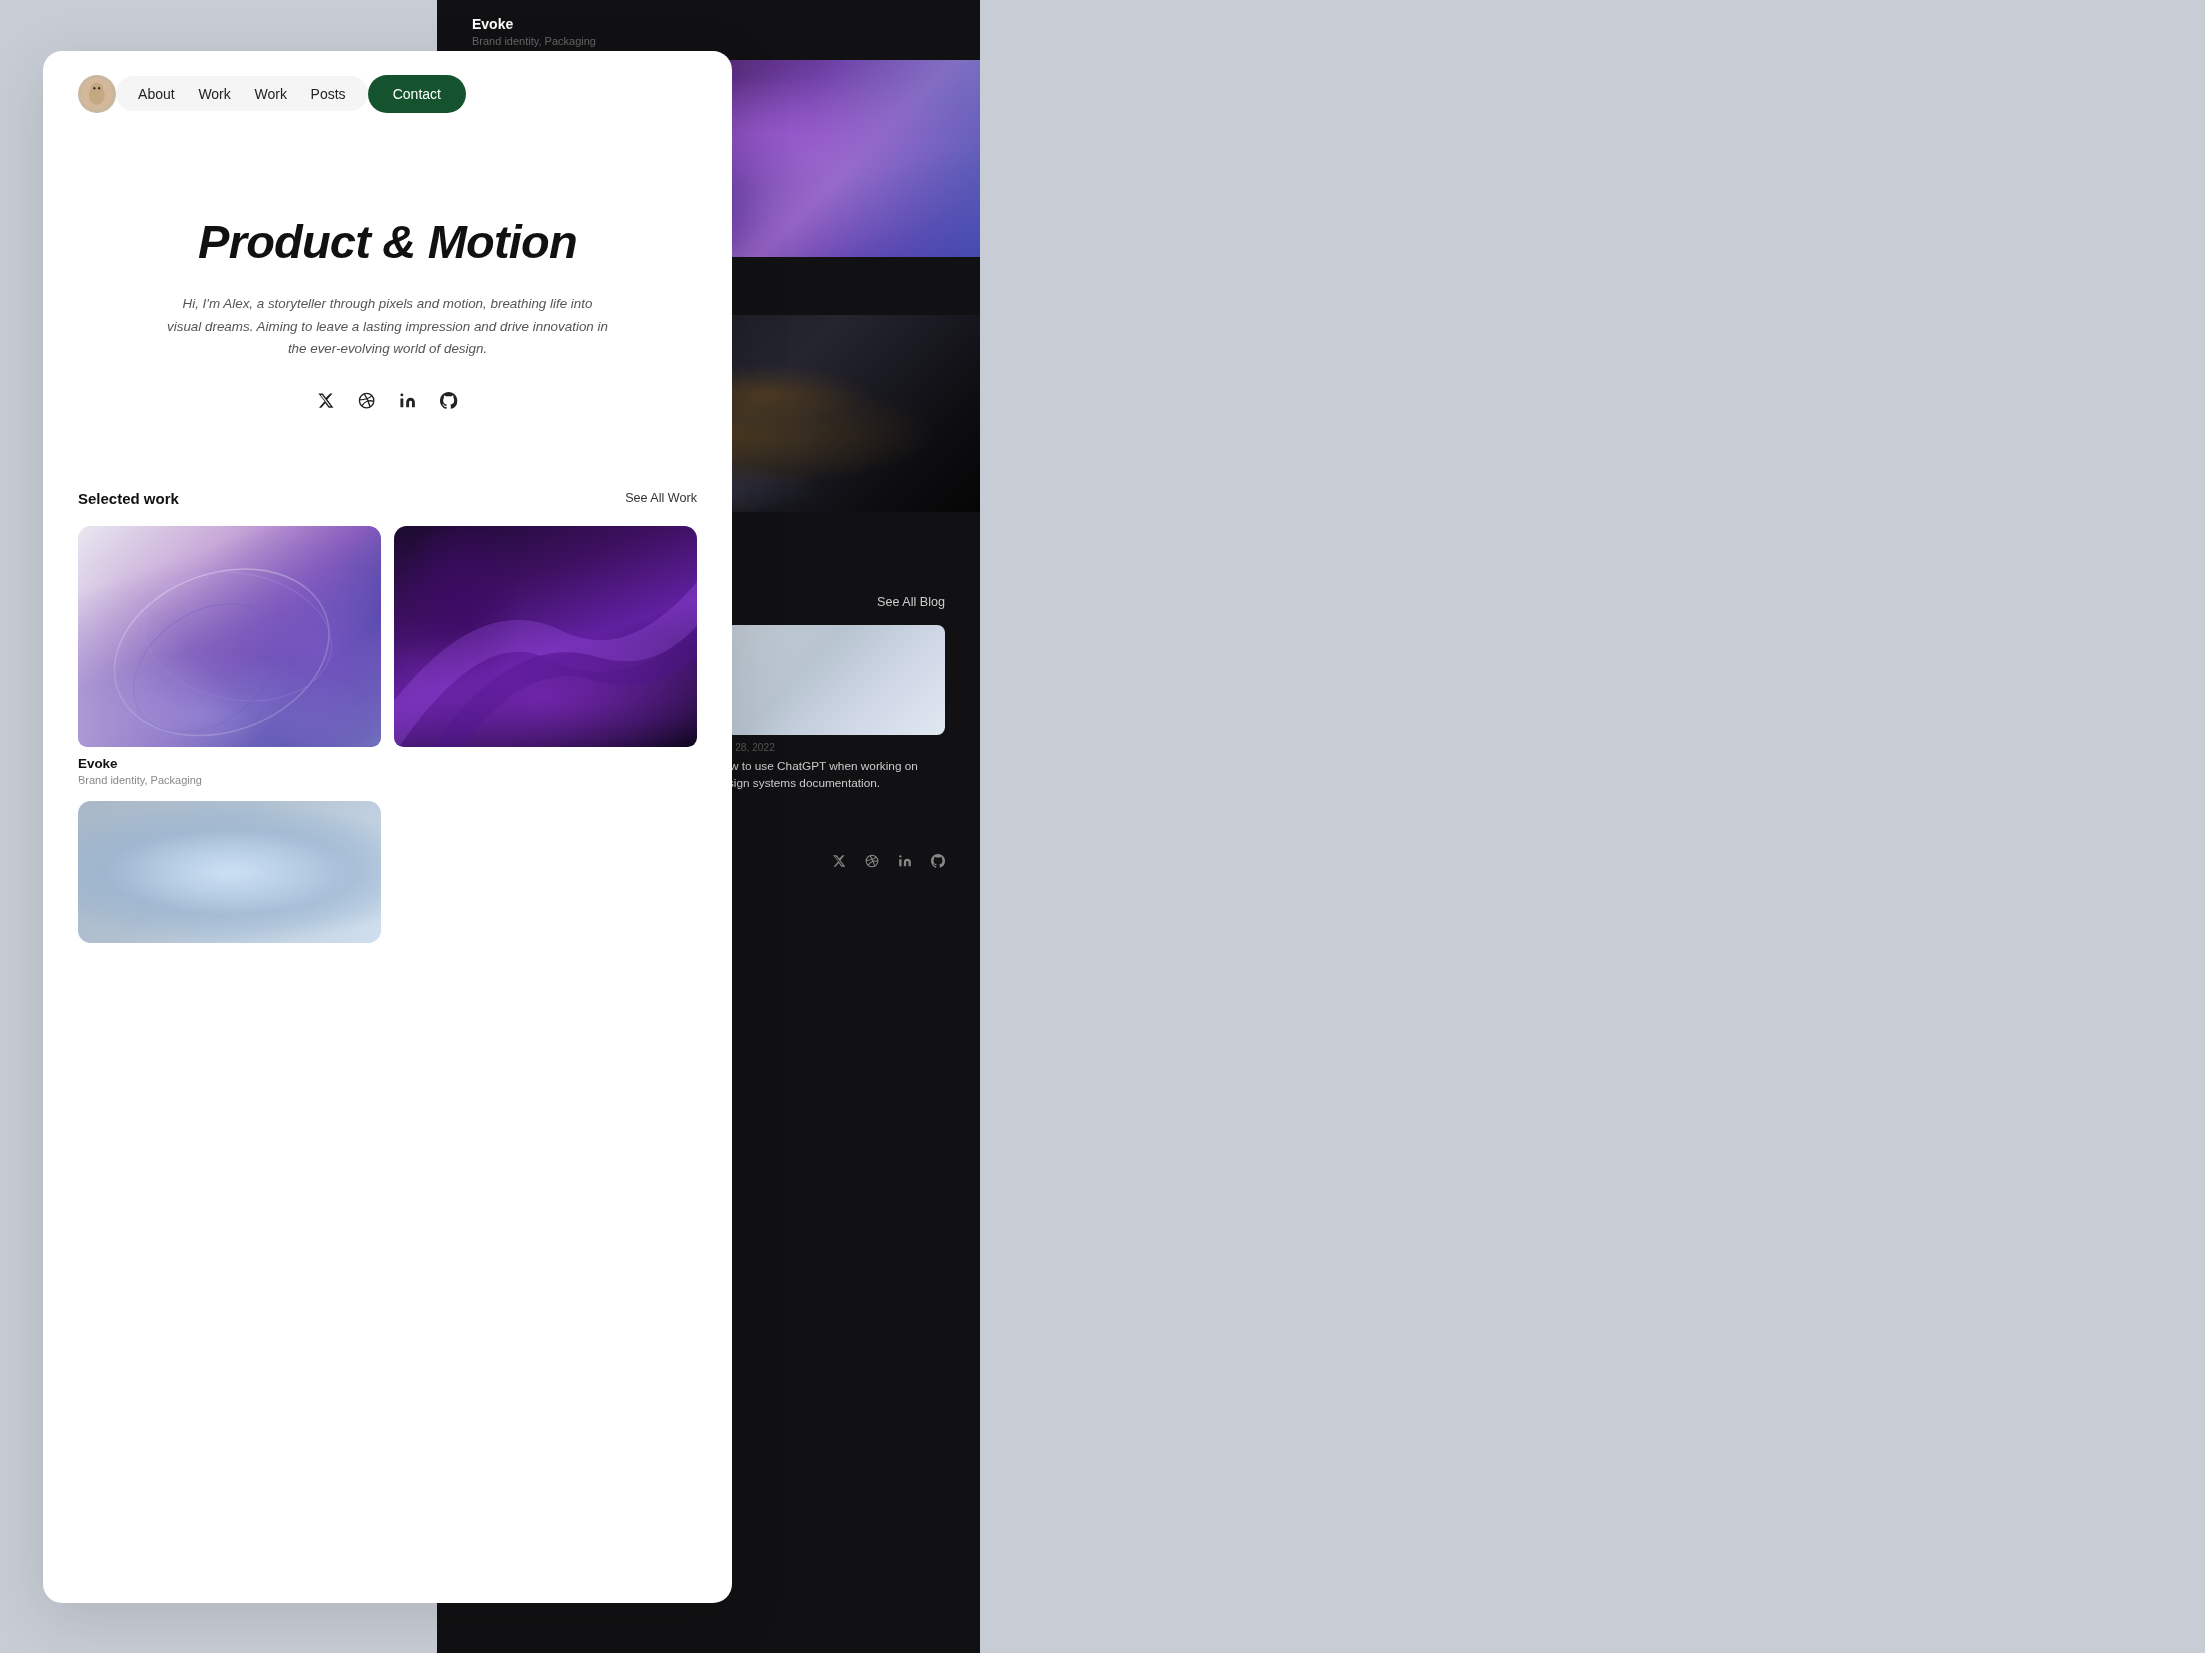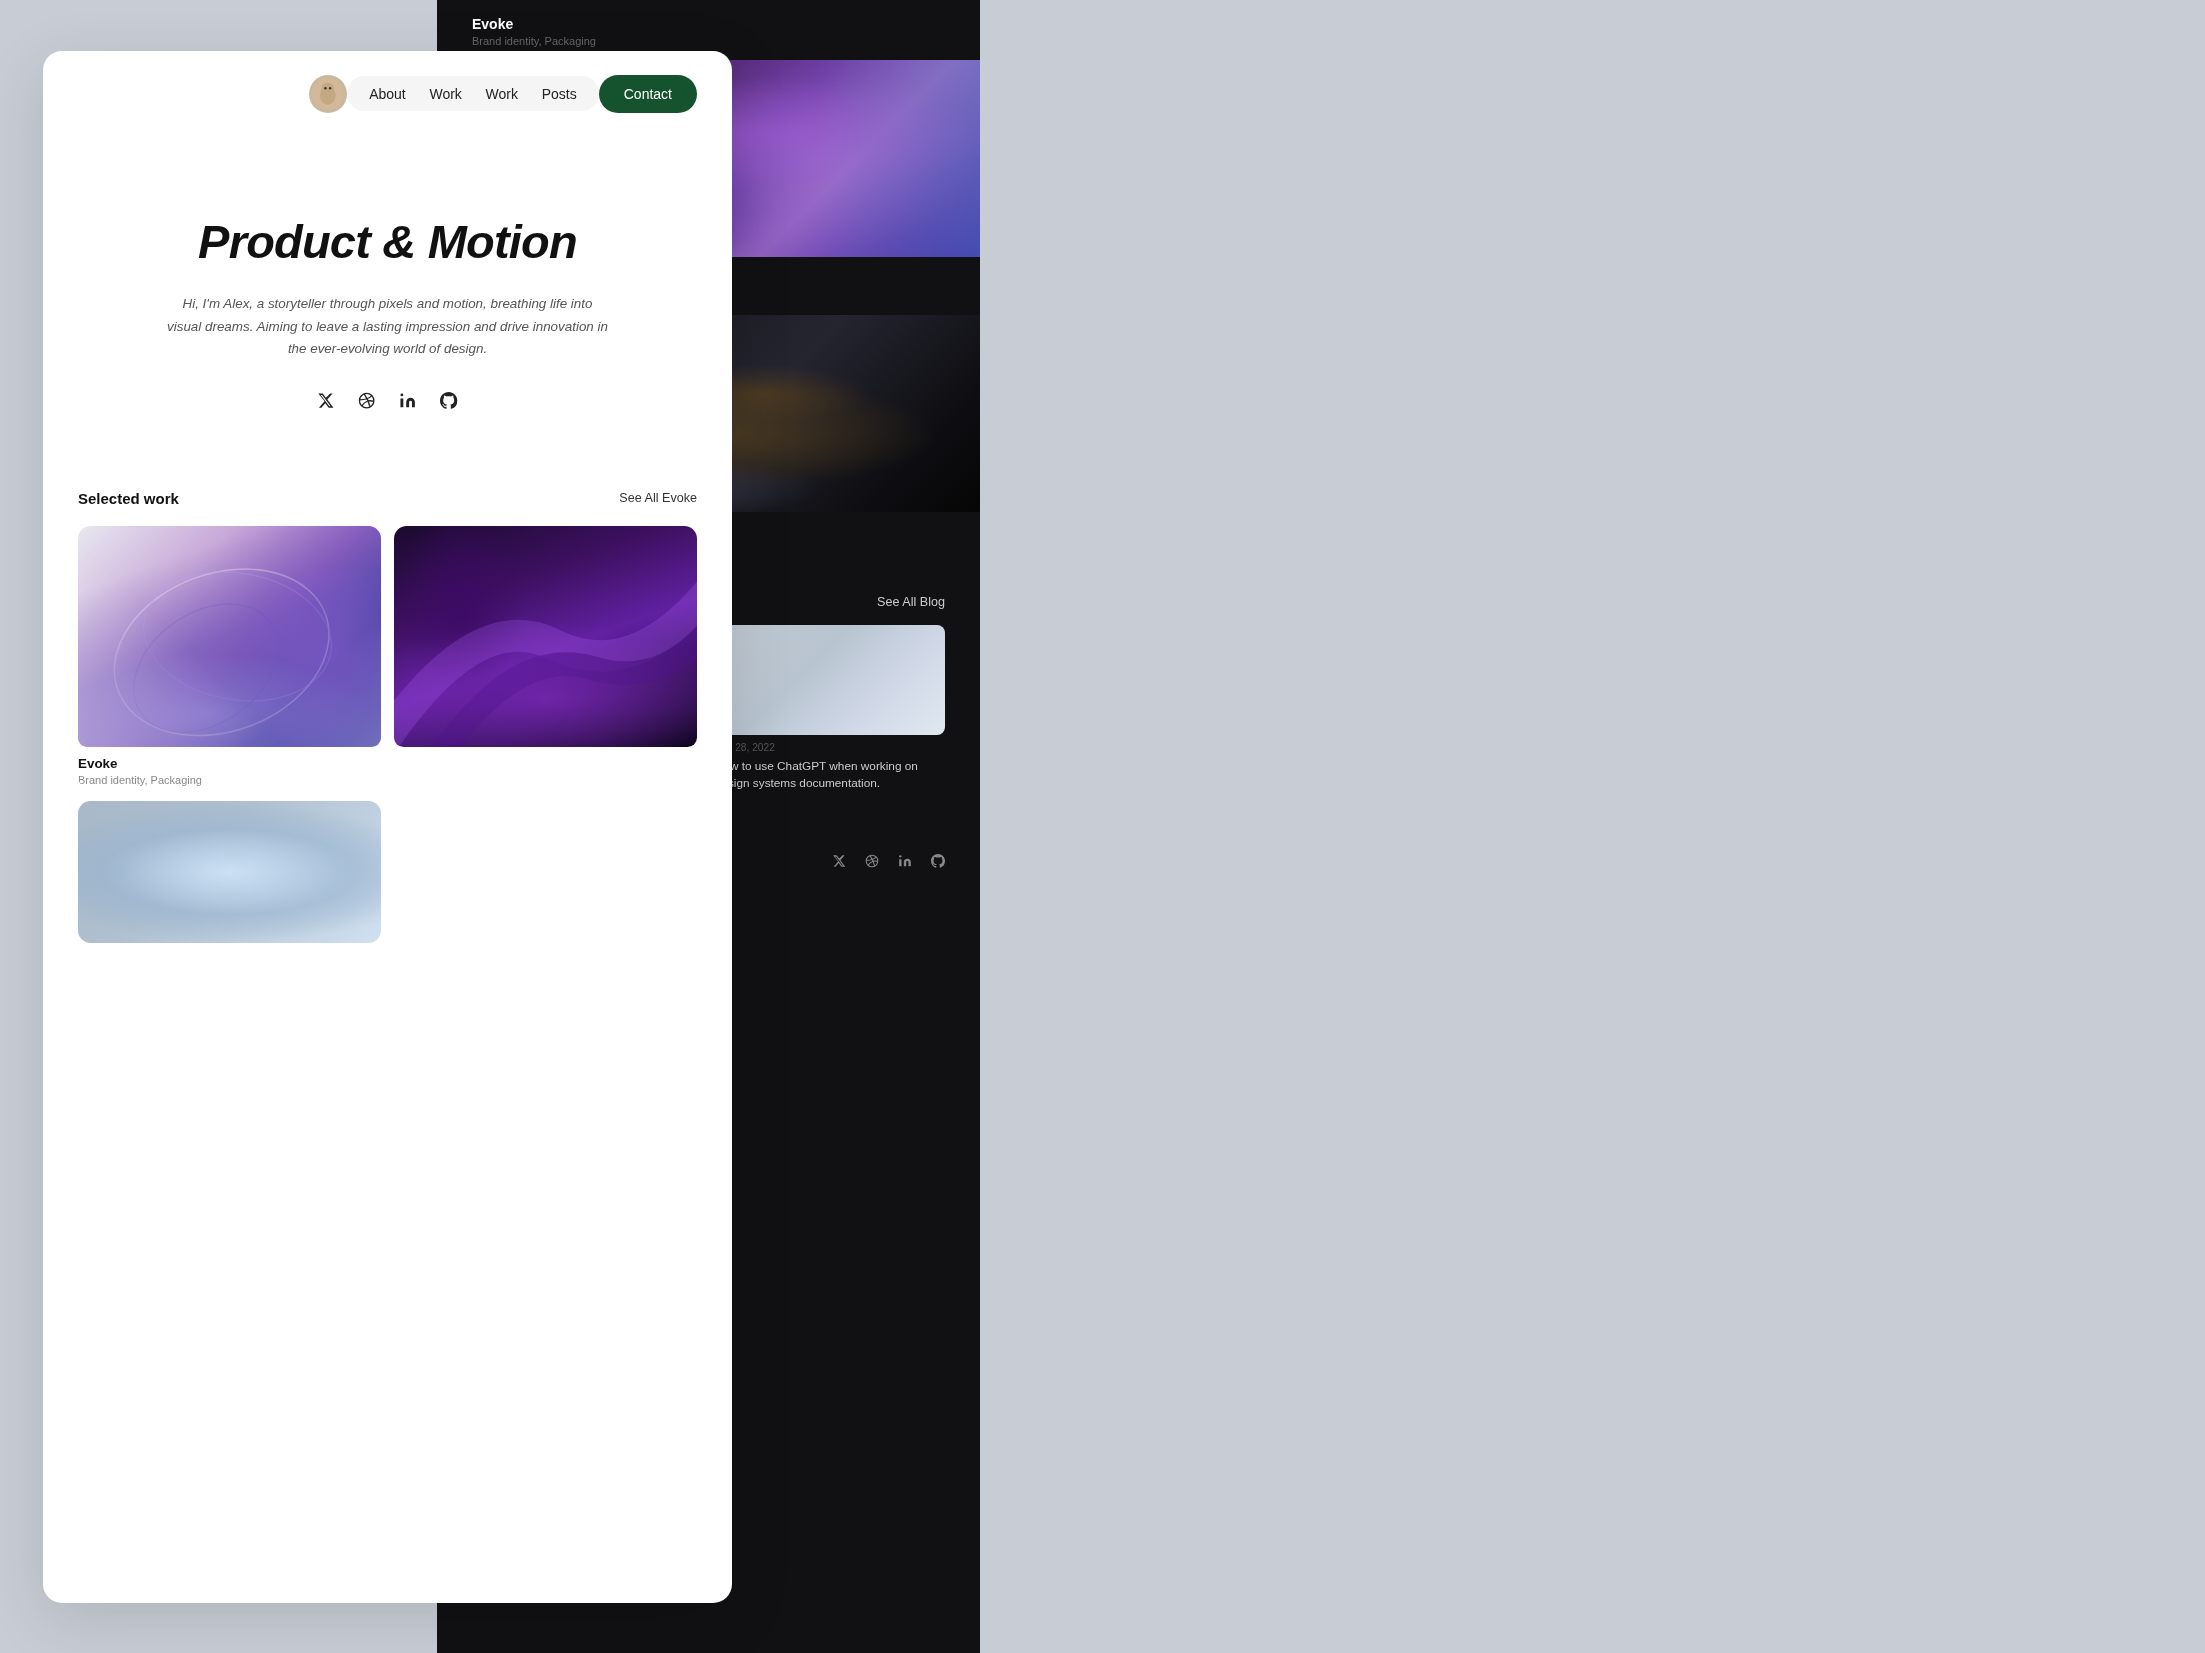--- a/index.html
+++ b/index.html
@@ -41,21 +41,21 @@
       height: 1654px;
       background: #111113;
       border-radius: 0;
       overflow: hidden;
     }
 
     
     .nav {
       display: flex;
       align-items: center;
-      justify-content: flex-end;
+      justify-content: flex-start;
       padding: 23.6px 35px;
     }
     .nav-avatar {
       width: 38px;
       height: 38px;
       border-radius: 50%;
       background: #c9b8a0;
       overflow: hidden;
       display: flex;
       align-items: center;
@@ -507,21 +507,21 @@
       <span class="social-icon">
         <svg width="17.3" height="17.3" viewBox="0 0 24 24" fill="#222">
             <path d="M12 0C5.37 0 0 5.37 0 12c0 5.31 3.435 9.795 8.205 11.385.6.105.825-.255.825-.57 0-.285-.015-1.23-.015-2.235-3.015.555-3.795-.735-4.035-1.41-.135-.345-.72-1.41-1.23-1.695-.42-.225-1.02-.78-.015-.795.945-.015 1.62.87 1.845 1.23 1.08 1.815 2.805 1.305 3.495.99.105-.78.42-1.305.765-1.605-2.67-.3-5.46-1.335-5.46-5.925 0-1.305.465-2.385 1.23-3.225-.12-.3-.54-1.53.12-3.18 0 0 1.005-.315 3.3 1.23.96-.27 1.98-.405 3-.405s2.04.135 3 .405c2.295-1.56 3.3-1.23 3.3-1.23.66 1.65.24 2.88.12 3.18.765.84 1.23 1.905 1.23 3.225 0 4.605-2.805 5.625-5.475 5.925.435.375.81 1.095.81 2.22 0 1.605-.015 2.895-.015 3.3 0 .315.225.69.825.57A12.02 12.02 0 0 0 24 12c0-6.63-5.37-12-12-12z"></path>
           </svg>
       </span>
     </div>
   </div>
 
   <div class="section-header">
     <span class="section-title">Selected work</span>
-    <a class="see-all-link">See All Evoke</a>
+    <a class="see-all-link">See All Work</a>
   </div>
 
   <div class="work-grid">
 
     <div class="work-item">
       <div class="work-thumb art-evoke">
 
         <svg style="position:absolute;inset:0;width:100%;height:100%;opacity:0.6" viewBox="0 0 380 280" fill="none">
           <ellipse cx="180" cy="160" rx="140" ry="100" stroke="rgba(255,255,255,0.7)" stroke-width="2" fill="none" transform="rotate(-20 180 160)"></ellipse>
           <ellipse cx="200" cy="140" rx="120" ry="80" stroke="rgba(200,180,255,0.6)" stroke-width="1.5" fill="none" transform="rotate(10 200 140)"></ellipse>

